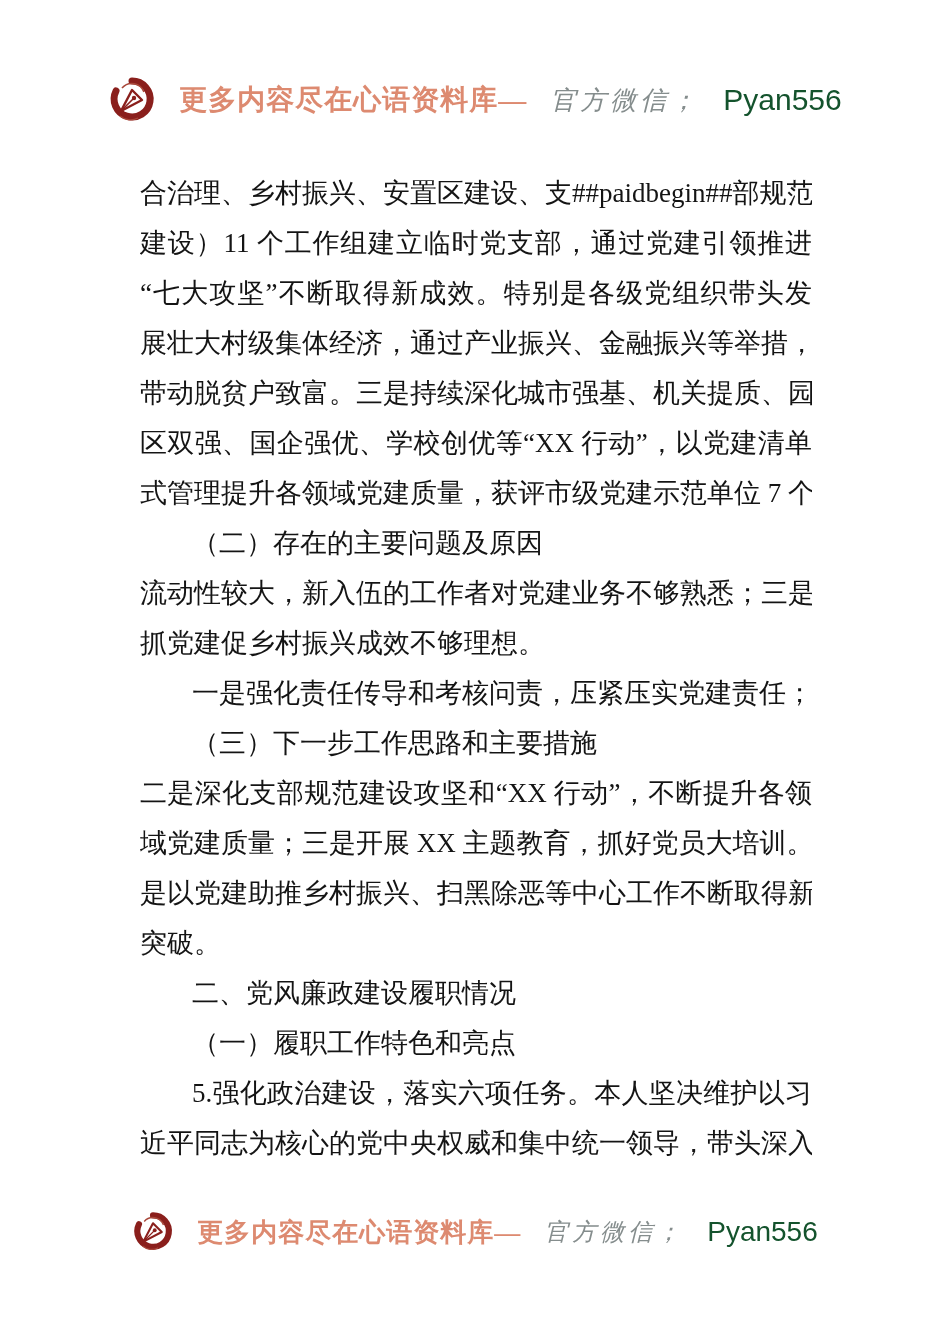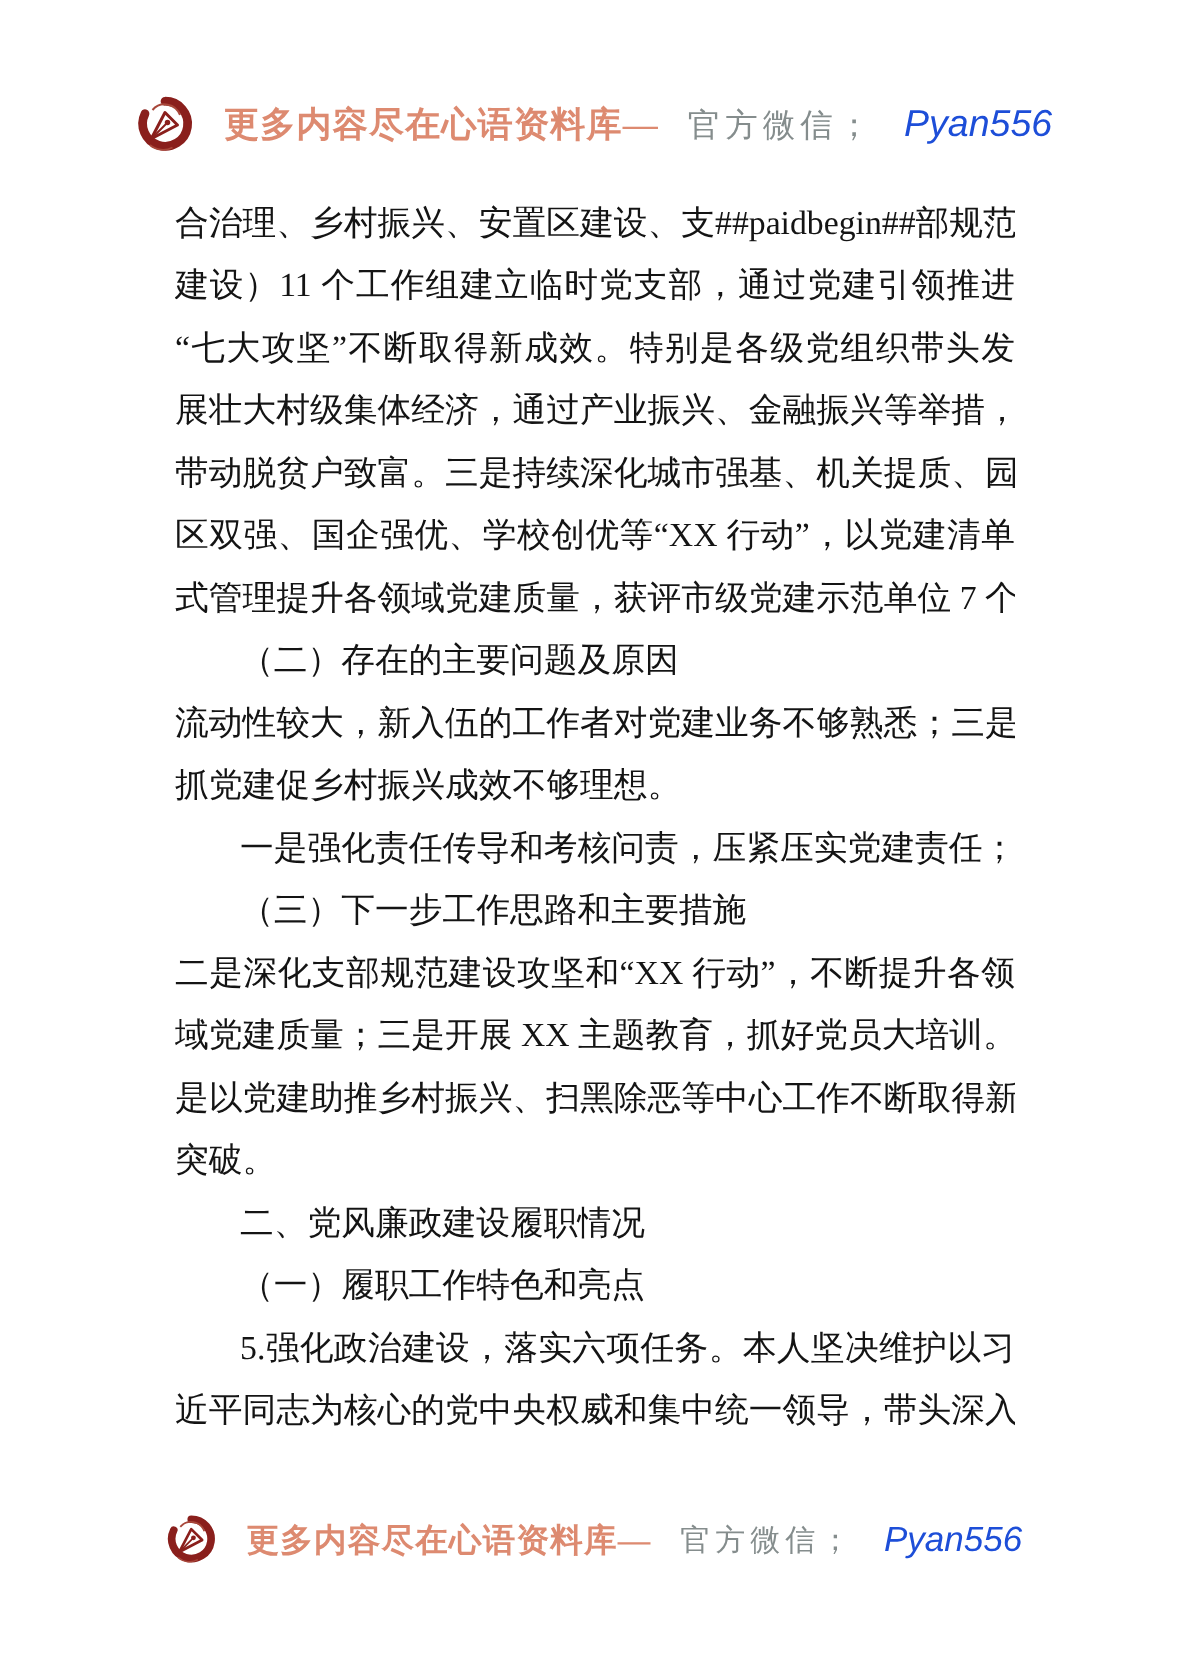--- a/index.html
+++ b/index.html
@@ -34,39 +34,39 @@
     font-weight: bold;
     font-size: 28px;
     letter-spacing: 1px;
     white-space: nowrap;
   }
   .wm-bottom .wm-main { font-size: 26px; }
 
   .wm-wechat {
     color: #858d8d;
     font-size: 26px;
+    font-style: italic;
     letter-spacing: 4px;
     white-space: nowrap;
   }
   .wm-bottom .wm-wechat { font-size: 24px; }
 
   .wm-id {
-    color: #1d4ed8;
+    color: #14532d;
     font-size: 30px;
     font-family: "Liberation Sans", "DejaVu Sans", sans-serif;
     white-space: nowrap;
-    font-style: italic;
   }
   .wm-bottom .wm-id { font-size: 28px; }
 
   
   .doc {
     position: absolute;
     left: 140px;
-    top: 153px;
+    top: 168px;
     width: 672px;
     color: #141414;
   }
   .line {
     height: 50px;
     line-height: 50px;
     font-size: 27px;
     white-space: nowrap;
     overflow: hidden;
     text-align: justify;

